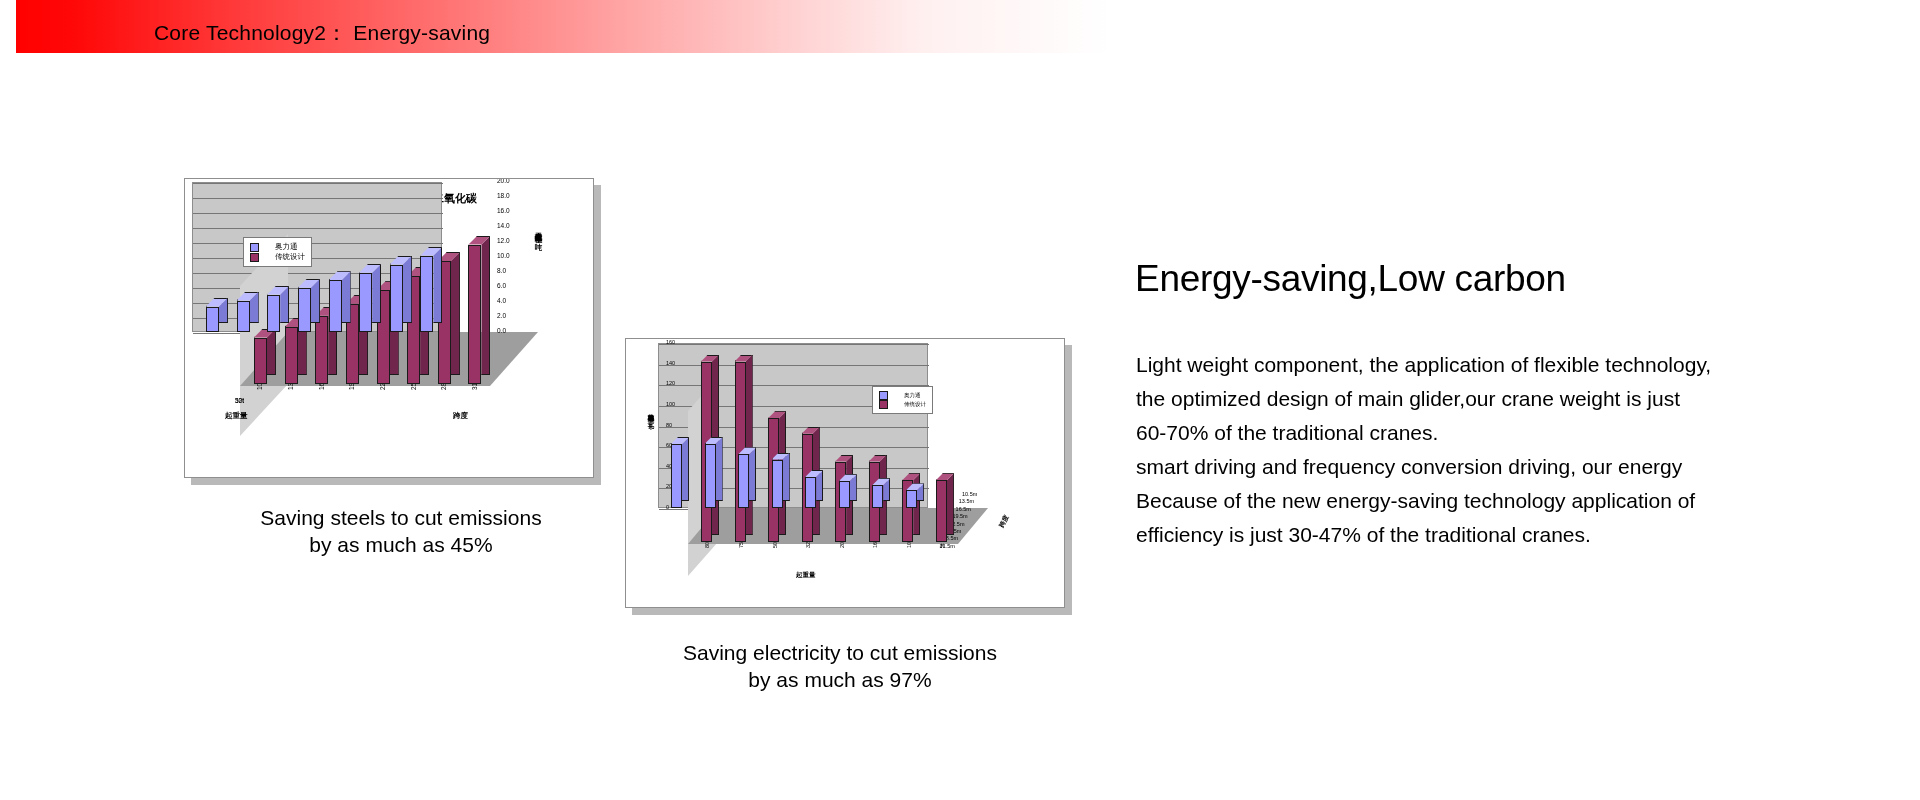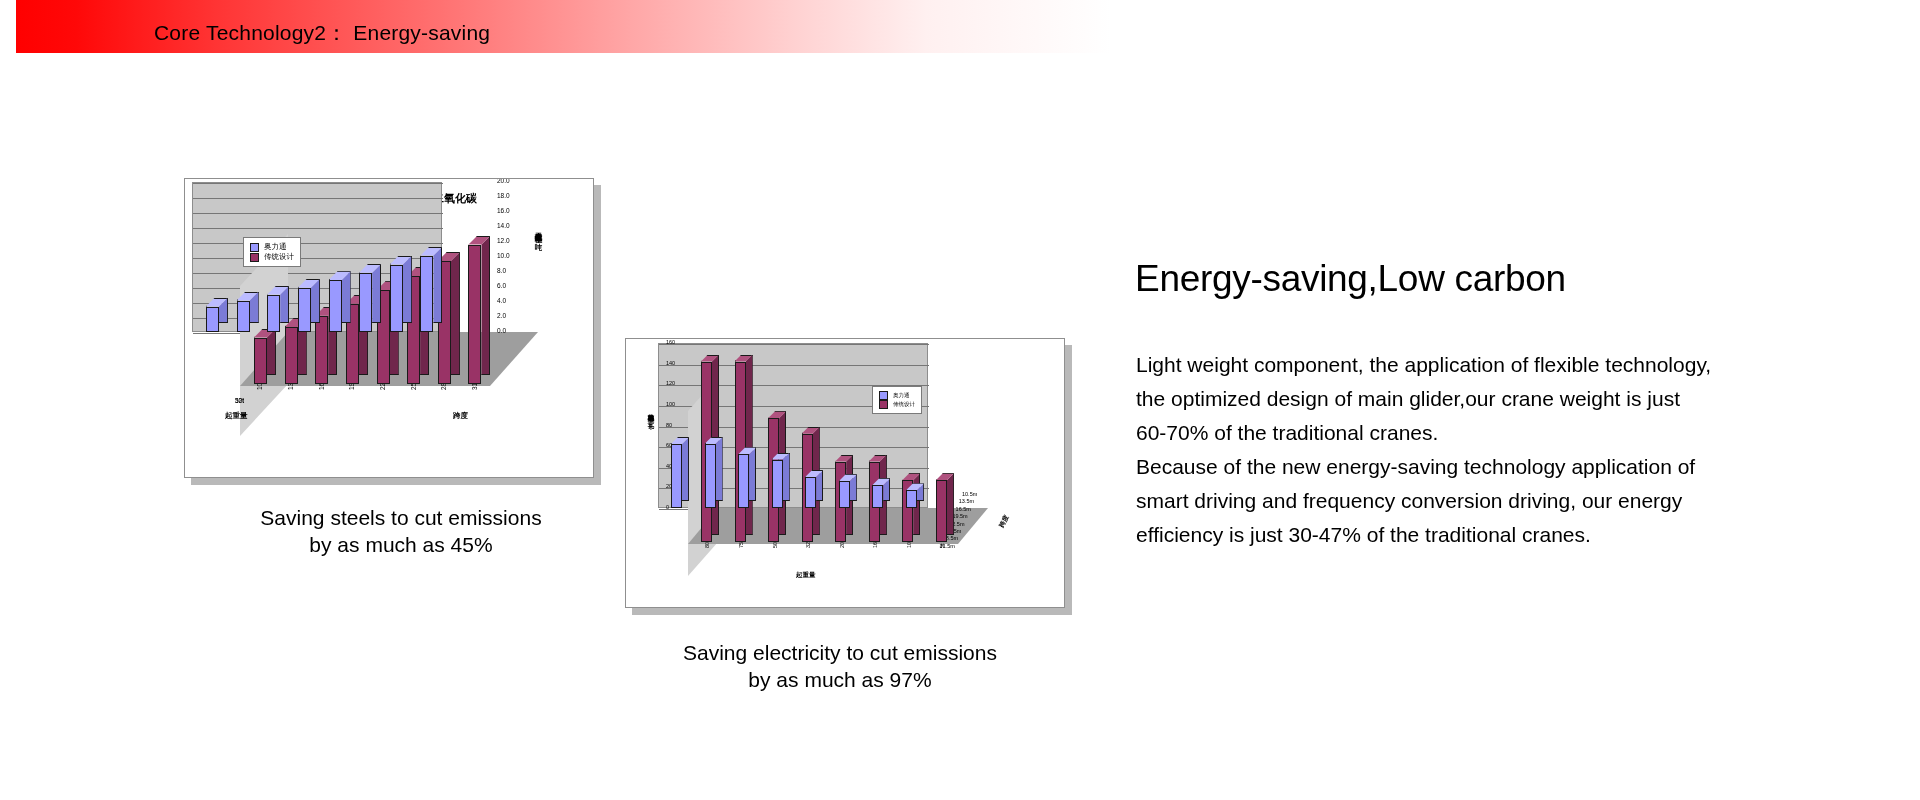--- a/index.html
+++ b/index.html
@@ -49,21 +49,21 @@
   
   .bar { position: absolute; }
   .bar .face  { position: absolute; left: 0; bottom: 0; width: 100%; height: 100%; border: 1px solid #1a1a1a; }
   .bar .side  { position: absolute; border: 1px solid #1a1a1a; border-left: none; }
   .bar .top   { position: absolute; border: 1px solid #1a1a1a; border-bottom: none; }
 
   .legend-box {
     position: absolute; background: #ffffff; border: 1px solid #7a7a7a;
     padding: 4px 6px; z-index: 40;
   }
-  .legend-row { display: flex; align-items: center; gap: 5px; line-height: 1.35; }
+  .legend-row { display: flex; align-items: center; gap: 16px; line-height: 1.35; }
   .legend-swatch { width: 9px; height: 9px; border: 1px solid #1a1a1a; flex: 0 0 auto; }
   .legend-label { color: #000; white-space: nowrap; }
 
   .tick-y { position: absolute; text-align: left; color: #000; white-space: nowrap; }
   .tick-x { position: absolute; color: #000; white-space: nowrap;
             transform-origin: left top; transform: rotate(-90deg); }
   .tick-z { position: absolute; color: #000; white-space: nowrap; }
   .axis-title { position: absolute; color: #000; font-weight: bold; white-space: nowrap; }
   .axis-title.vert { writing-mode: vertical-rl; }
 
@@ -372,18 +372,18 @@
       </div>
   </div>
   <div class="caption" id="cap2" style="left:620px; top:640px; width:440px;">Saving electricity to cut emissions
 by as much as 97%</div>
 
   <div class="headline">Energy-saving,Low carbon</div>
   <div class="body-text" id="body-text">
       <p>Light weight component, the application of flexible technology,</p>
       <p>the optimized design of main glider,our crane weight is just</p>
       <p>60-70% of the traditional cranes.</p>
+      <p>smart driving and frequency conversion driving, our energy</p>
       <p>Because of the new energy-saving technology application of</p>
-      <p>smart driving and frequency conversion driving, our energy</p>
       <p>efficiency is just 30-47% of the traditional cranes.</p>
     </div>
 
 </div>
 
 </body></html>

